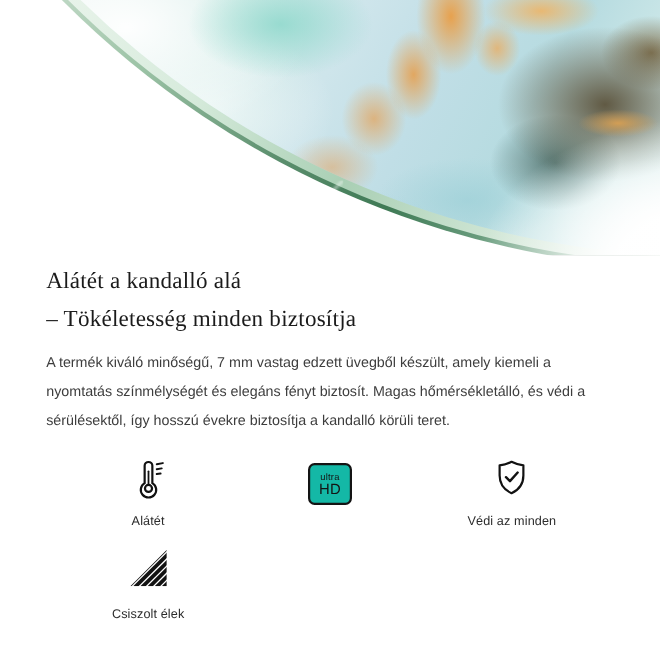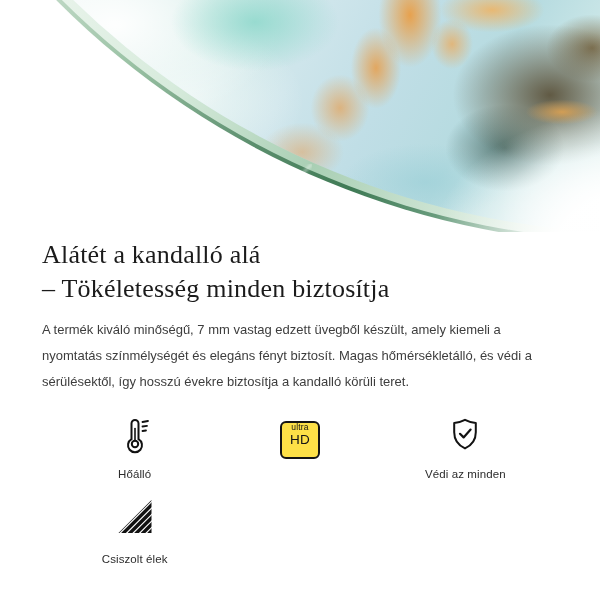--- a/index.html
+++ b/index.html
@@ -47,39 +47,39 @@
     position:absolute;inset:0;pointer-events:none;
     background:
       radial-gradient(ellipse 280px 190px at 640px 250px, rgba(255,255,255,.98) 30%, rgba(255,255,255,0) 75%),
       radial-gradient(ellipse 160px 95px at 612px 208px, rgba(255,255,255,.85) 0%, rgba(255,255,255,0) 70%);
   }
   .sparkle{position:absolute;left:268px;top:164px;width:44px;height:44px;}
   
   .content{padding:0 42px;}
   h1{
     margin:6px 0 0;font-family:"Liberation Serif",serif;font-weight:400;
-    font-size:26px;line-height:34px;color:#1b1b1b;letter-spacing:.2px;
+    font-size:21px;line-height:34px;color:#1b1b1b;letter-spacing:.2px;
   }
   .desc{
     margin:11px 0 0;font-size:13px;line-height:26px;color:#3d3d3d;max-width:516px;
   }
   
   .features{
     display:grid;grid-template-columns:repeat(3,1fr);row-gap:16px;
     margin-top:16px;padding:0 10px;text-align:center;
   }
   .feature{display:flex;flex-direction:column;align-items:center;}
   .icon-wrap{height:46px;display:flex;align-items:center;justify-content:center;}
   .feature-label{margin-top:11px;font-size:11.5px;color:#2c2c2c;letter-spacing:.1px;}
   .fsvg{stroke:#121212;fill:none;stroke-width:2;}
   
   .uhd-box{
     width:36px;height:34px;border:2.2px solid #141414;border-radius:6px;
-    display:flex;flex-direction:column;align-items:center;justify-content:flex-start;
-    line-height:1;color:#141414;background:#fde047;margin-top:12px;
+    display:flex;flex-direction:column;align-items:center;justify-content:center;
+    line-height:1;color:#141414;background:#14b8a6;margin-top:12px;
   }
   .uhd-top{font-size:8.5px;letter-spacing:.2px;}
   .uhd-bottom{font-size:13.5px;font-weight:400;margin-top:1px;letter-spacing:.3px;}
 </style>
 </head>
 <body>
 
 <div class="page">
 
   <section class="hero">
@@ -110,21 +110,21 @@
         <div class="icon-wrap">
           <svg class="fsvg" width="40" height="40" viewBox="0 0 40 40" stroke-linecap="round">
             <path d="M16.5 9.5 a3.5 3.5 0 0 1 7 0 v15.7 a7 7 0 1 1 -7 0 z"></path>
             <circle cx="20" cy="30" r="3.2"></circle>
             <line x1="20" y1="14.5" x2="20" y2="26.6" stroke-width="1.6"></line>
             <line x1="27.5" y1="8" x2="33" y2="7" stroke-width="1.8"></line>
             <line x1="27.5" y1="12.5" x2="32" y2="11.8" stroke-width="1.8"></line>
             <line x1="27.5" y1="17" x2="31" y2="16.5" stroke-width="1.8"></line>
           </svg>
         </div>
-        <div class="feature-label">Hőálló</div>
+        <div class="feature-label">Alátét</div>
       </div>
 
       <div class="feature">
         <div class="icon-wrap">
           <div class="uhd-box">
             <span class="uhd-top">ultra</span>
             <span class="uhd-bottom">HD</span>
           </div>
         </div>
       </div>

